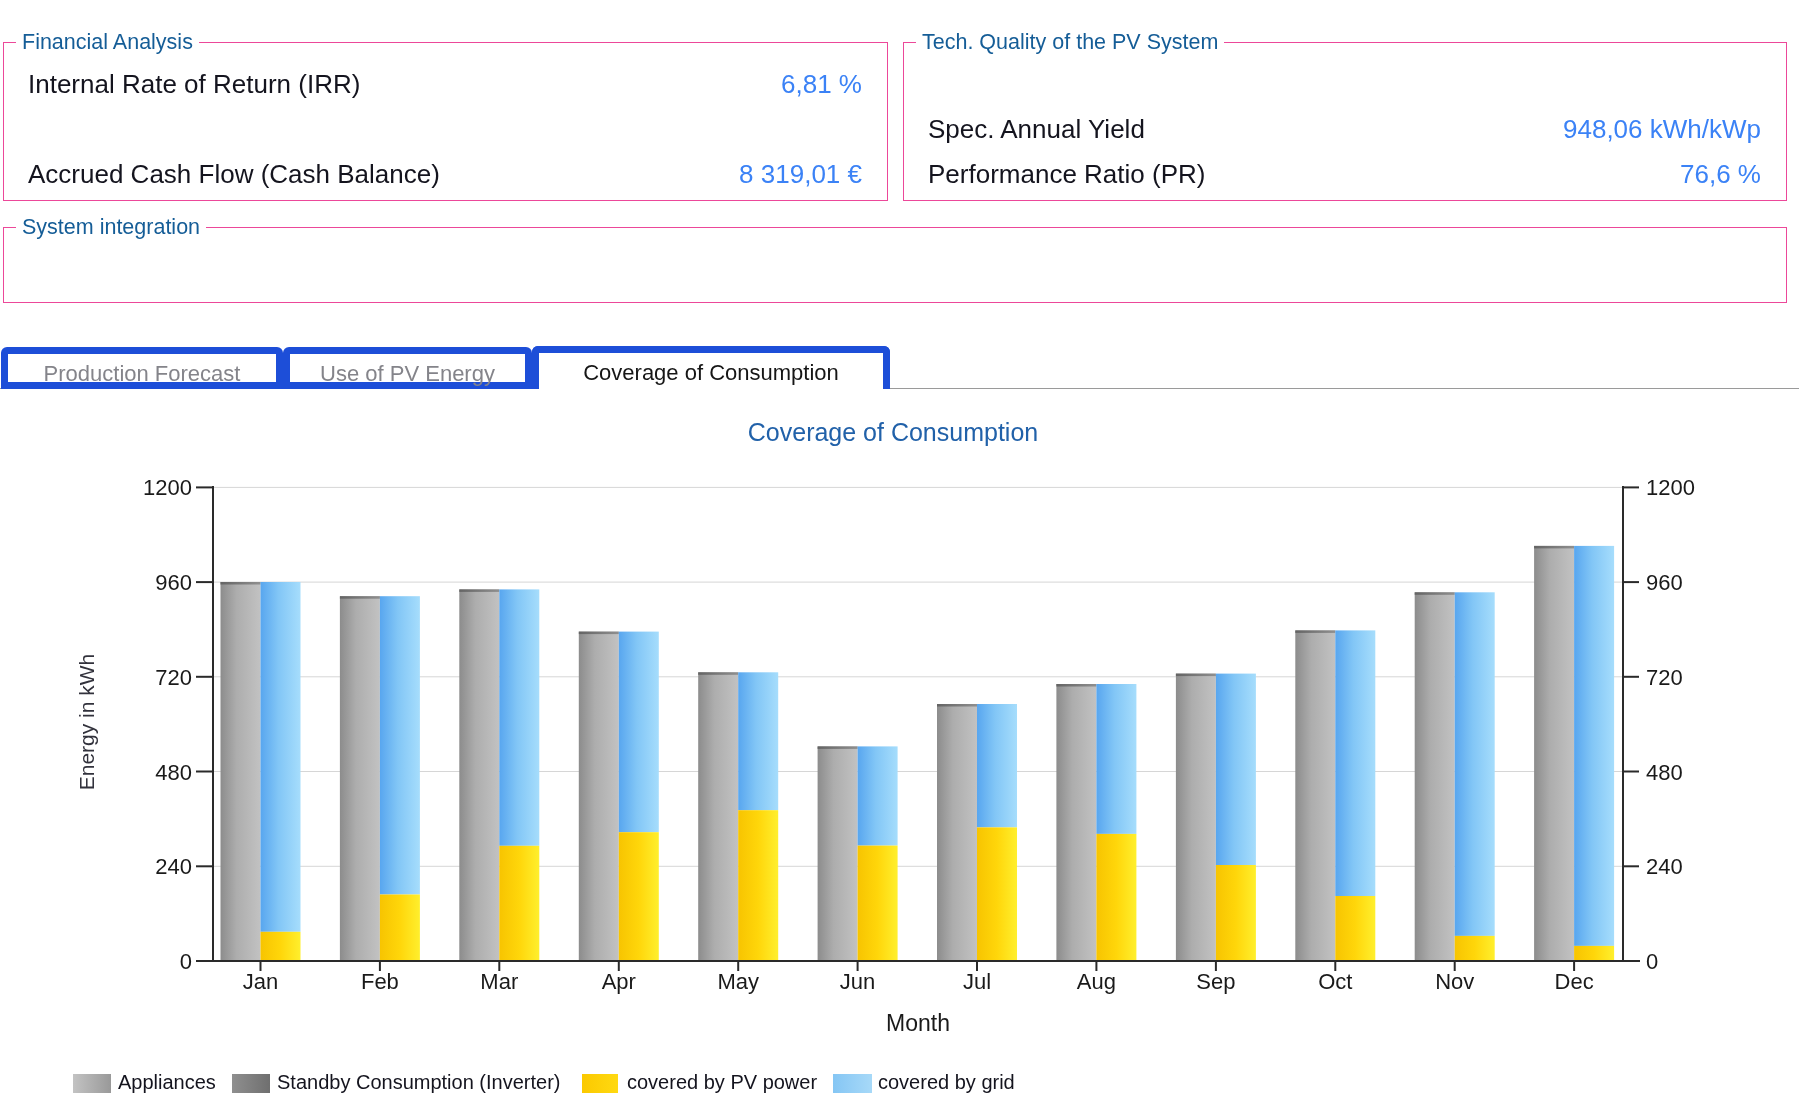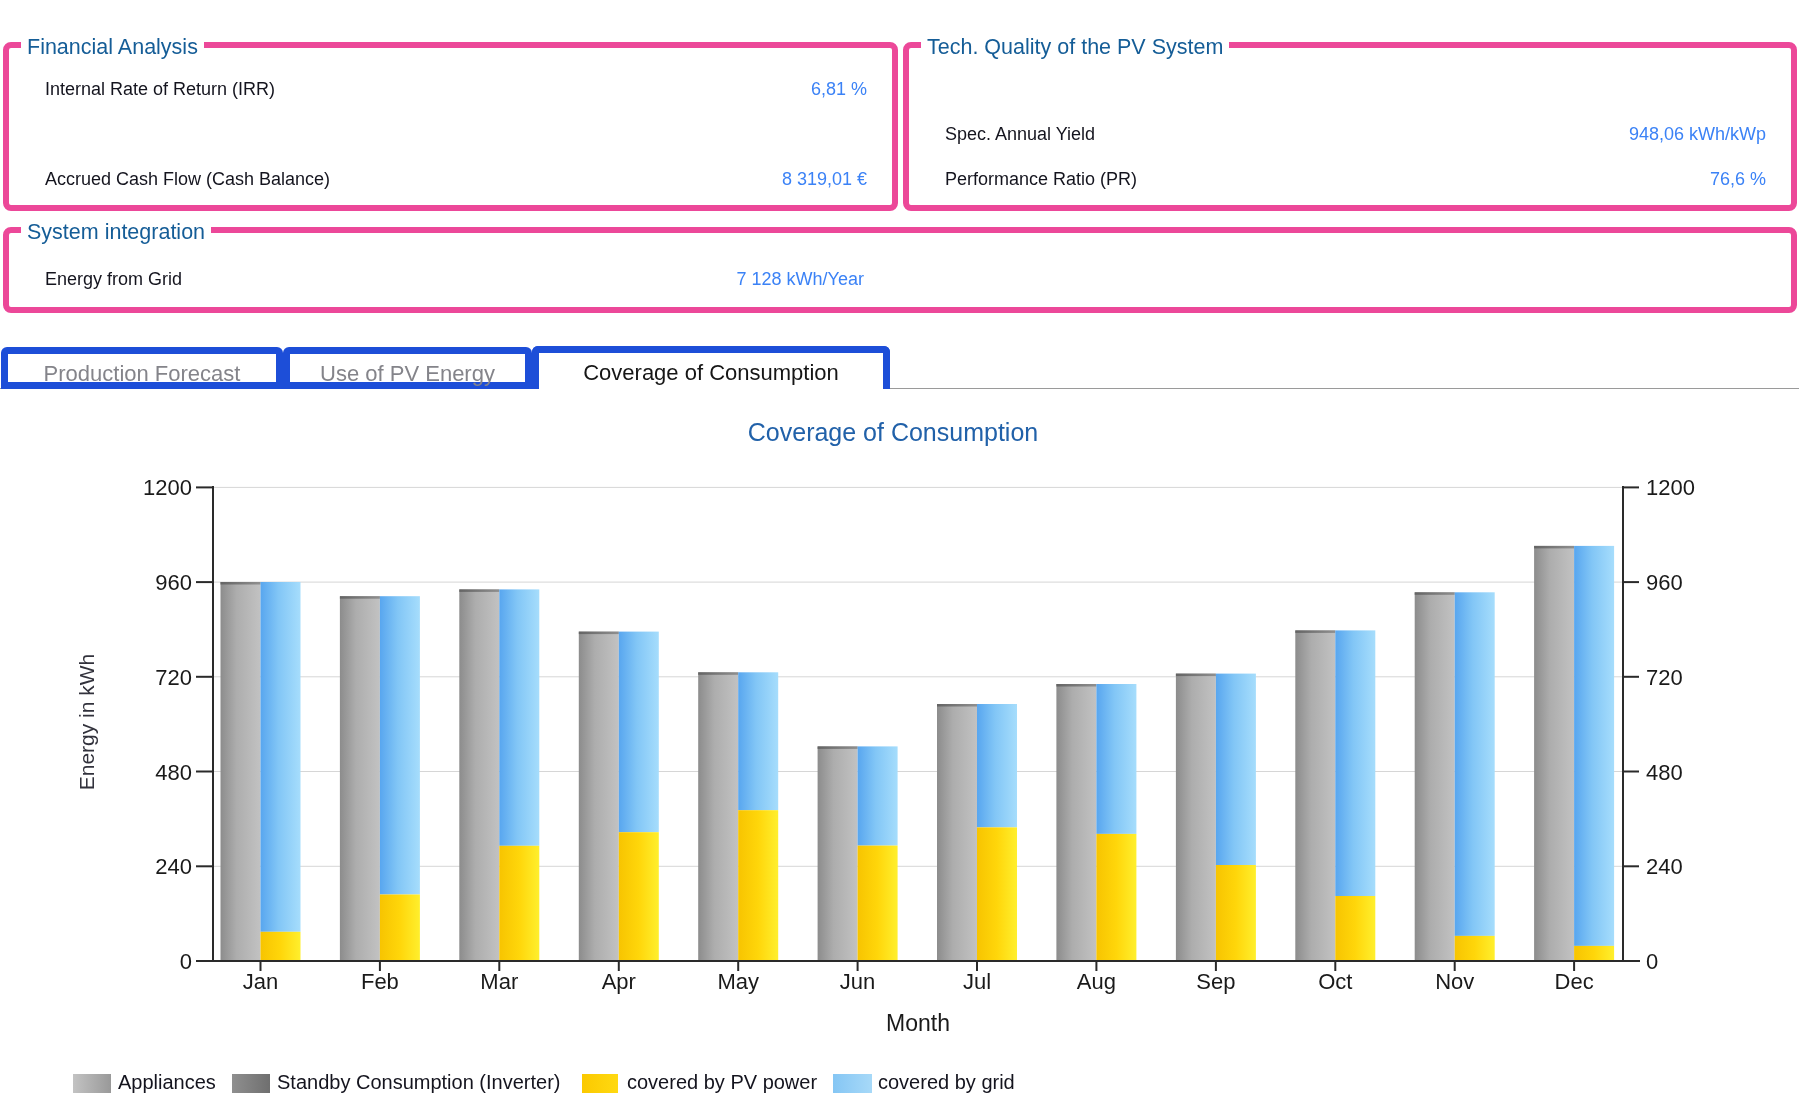--- a/index.html
+++ b/index.html
@@ -1,21 +1,21 @@
 <!DOCTYPE html>
 <html><head>
 <meta charset="utf-8">
 <style>
   html,body{margin:0;padding:0;background:#ffffff;}
   body{width:1799px;height:1113px;position:relative;overflow:hidden;
        font-family:"Liberation Sans", sans-serif;}
-  .gbox{position:absolute;border:6px solid #ec4899;border-radius:8px;background:#fff;}
+  .gbox{position:absolute;border:1px solid #ec4899;border-radius:0;background:#fff;}
   .gtitle{position:absolute;top:-14px;left:12px;background:#fff;padding:0 6px;
           color:#155d97;font-size:21.5px;line-height:26px;white-space:nowrap;}
-  .row{position:absolute;left:12px;right:0;height:26px;font-size:18px;line-height:26px;}
+  .row{position:absolute;left:0;right:0;height:26px;font-size:26px;line-height:26px;}
   .row .lab{position:absolute;left:24px;color:#14141e;white-space:nowrap;}
   .row .val{position:absolute;right:25px;color:#3b82f6;white-space:nowrap;}
   .tab{position:absolute;background:#fff;border:7px solid #1d4ed8;
        border-radius:6px 6px 0 0;box-sizing:border-box;
        font-size:22px;text-align:center;}
   .paneline{position:absolute;left:0;top:388px;width:1799px;height:1px;background:#9a9a9a;}
 </style>
 </head>
 <body>
 
@@ -38,24 +38,20 @@
       <span class="val">948,06 kWh/kWp</span>
     </div>
   <div class="row" style="top:117.5px;">
       <span class="lab">Performance Ratio (PR)</span>
       <span class="val">76,6 %</span>
     </div>
 </div>
 
 <div class="gbox" style="left:3px;top:227px;width:1782px;height:74px;">
   <span class="gtitle">System integration</span>
-  <div class="row" style="top:32.5px;">
-      <span class="lab">Energy from Grid</span>
-      <span class="val" style="right:927px;">7 128 kWh/Year</span>
-    </div>
 </div>
 
 <div class="paneline"></div>
 <div class="tab" style="left:1px;top:347px;width:282px;height:42px;line-height:40px;color:#84848a;">Production Forecast</div>
 <div class="tab" style="left:283px;top:347px;width:249px;height:42px;line-height:40px;color:#84848a;">Use of PV Energy</div>
 <div class="tab" style="left:532px;top:346px;width:358px;height:43px;line-height:40px;color:#161616;border-bottom:none;z-index:3;">Coverage of Consumption</div>
 
 <svg width="1799" height="713" viewBox="0 400 1799 713" style="position:absolute;left:0;top:400px;">
   <defs>
     <linearGradient id="gGray" x1="0" y1="0" x2="1" y2="0">

